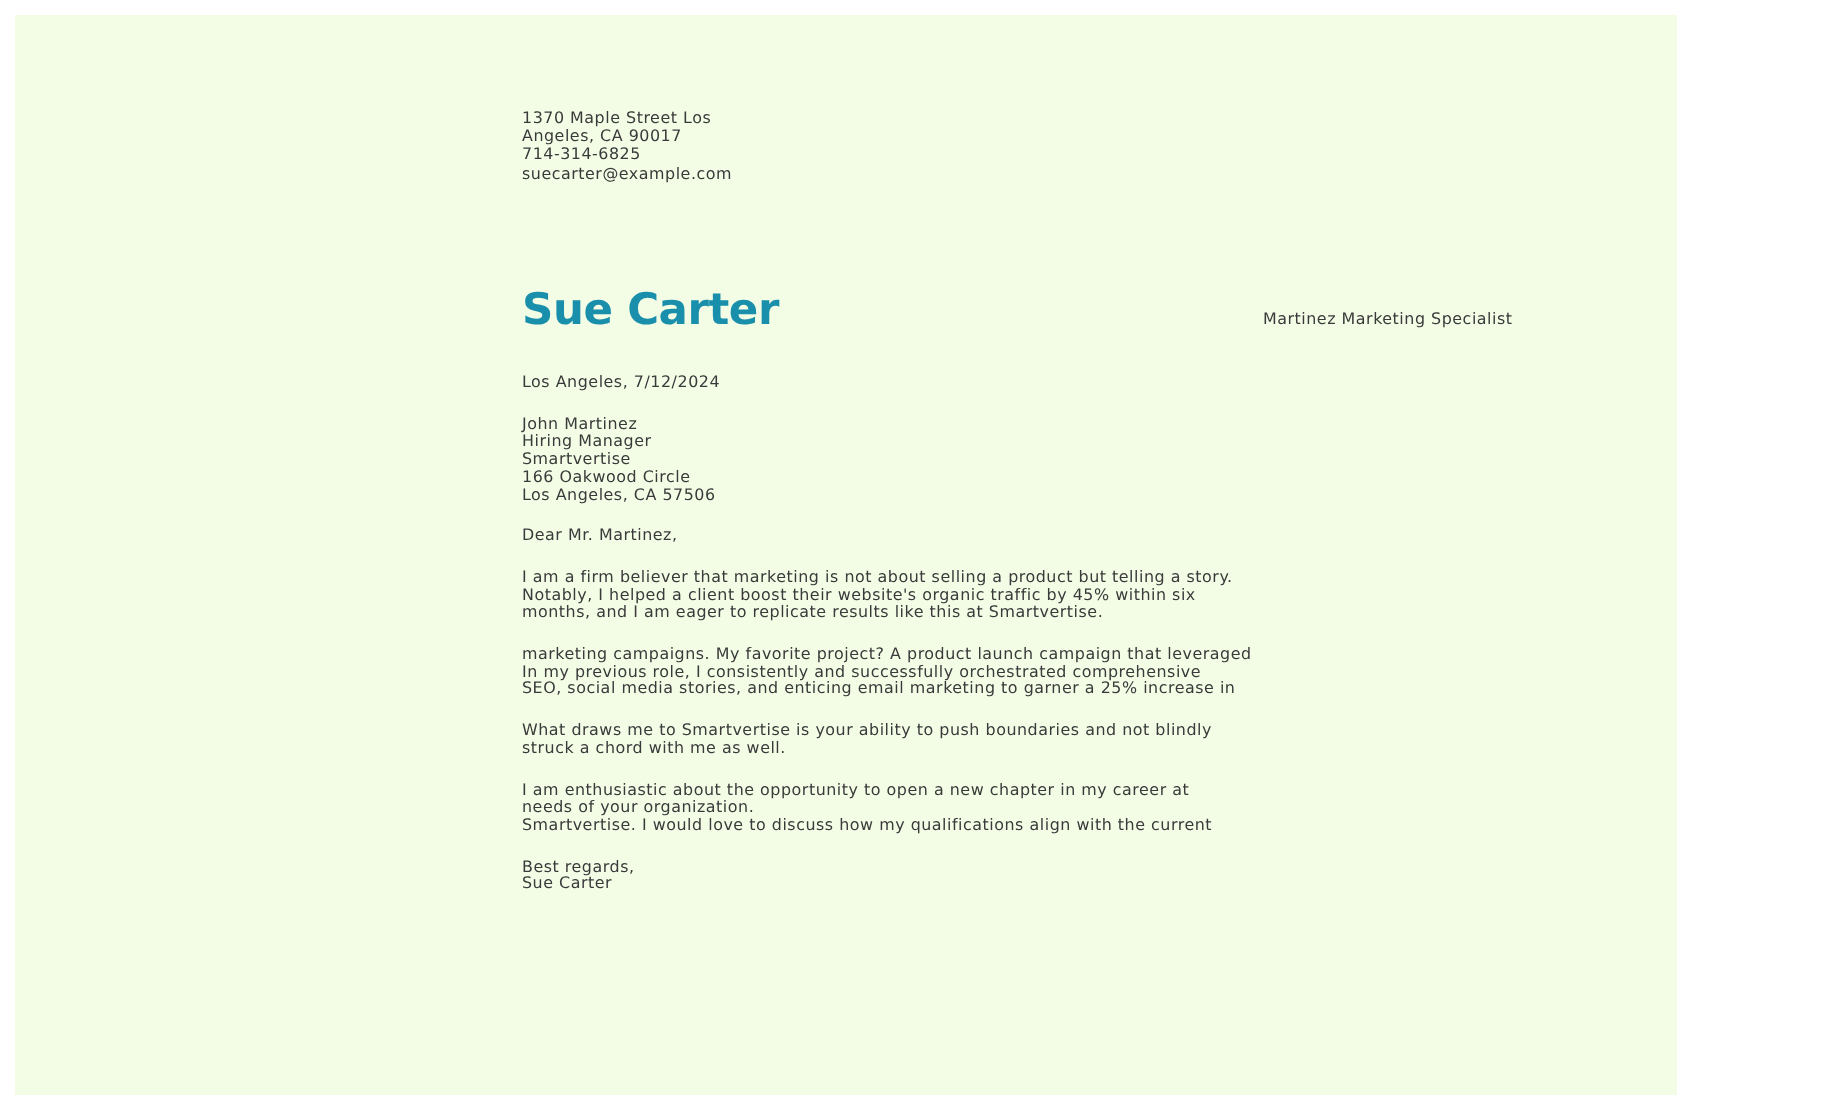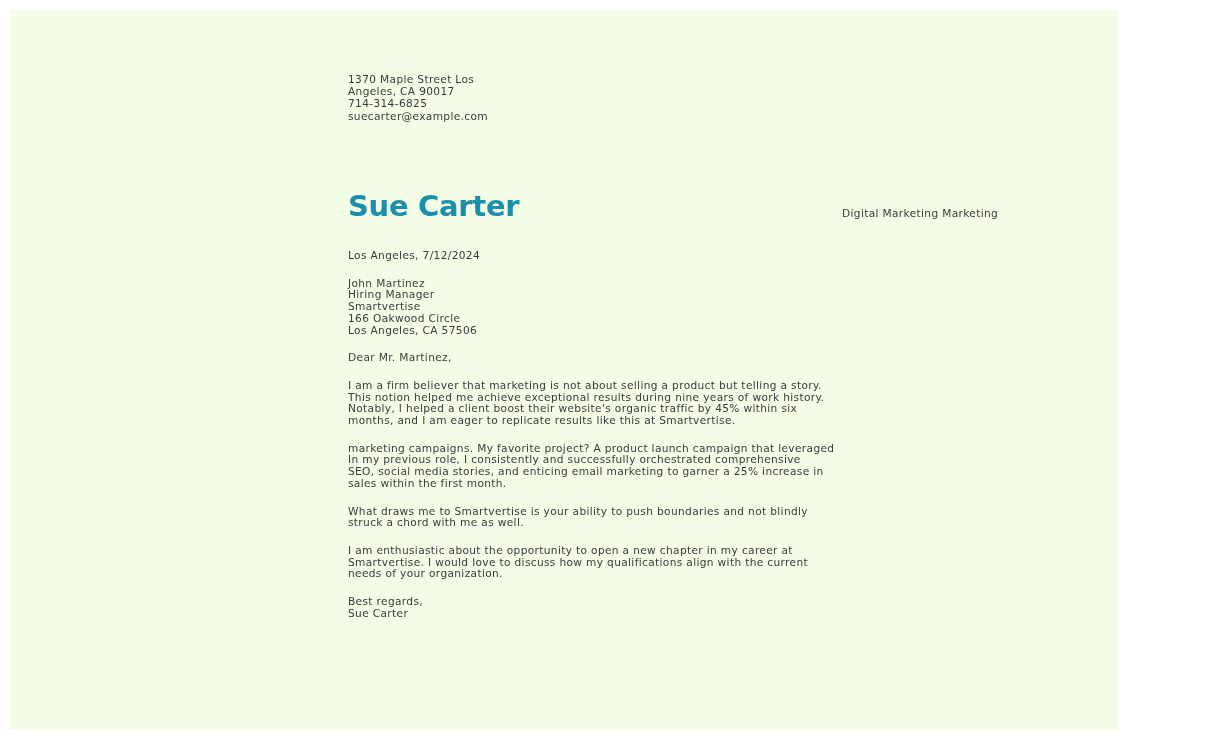--- a/index.html
+++ b/index.html
@@ -68,58 +68,56 @@
 <div class="page">
 
   <div class="contact text">
     <div>1370 Maple Street Los</div>
     <div>Angeles, CA 90017</div>
     <div>714-314-6825</div>
     <div>suecarter@example.com</div>
   </div>
 
   <div class="name">Sue Carter</div>
-  <div class="title text">Digital Marketing Marketing</div>
+  <div class="title text">Martinez Marketing Specialist</div>
 
   <div class="body text">
     <div class="line date">Los Angeles, 7/12/2024</div>
 
     <div class="recipient">
       <div class="line">John Martinez</div>
       <div class="line">Hiring Manager</div>
       <div class="line">Smartvertise</div>
       <div class="line">166 Oakwood Circle</div>
       <div class="line">Los Angeles, CA 57506</div>
     </div>
 
     <div class="line greeting">Dear Mr. Martinez,</div>
 
     <div class="para">
       <div class="line">I am a firm believer that marketing is not about selling a product but telling a story.</div>
-      <div class="line">This notion helped me achieve exceptional results during nine years of work history.</div>
       <div class="line">Notably, I helped a client boost their website's organic traffic by 45% within six</div>
       <div class="line">months, and I am eager to replicate results like this at Smartvertise.</div>
     </div>
 
     <div class="para">
       <div class="line">marketing campaigns. My favorite project? A product launch campaign that leveraged</div>
       <div class="line">In my previous role, I consistently and successfully orchestrated comprehensive</div>
       <div class="line">SEO, social media stories, and enticing email marketing to garner a 25% increase in</div>
-      <div class="line">sales within the first month.</div>
     </div>
 
     <div class="para">
       <div class="line">What draws me to Smartvertise is your ability to push boundaries and not blindly</div>
       <div class="line">struck a chord with me as well.</div>
     </div>
 
     <div class="para">
       <div class="line">I am enthusiastic about the opportunity to open a new chapter in my career at</div>
+      <div class="line">needs of your organization.</div>
       <div class="line">Smartvertise. I would love to discuss how my qualifications align with the current</div>
-      <div class="line">needs of your organization.</div>
     </div>
 
     <div class="closing">
       <div class="line">Best regards,</div>
       <div class="line">Sue Carter</div>
     </div>
   </div>
 
 </div>
 

